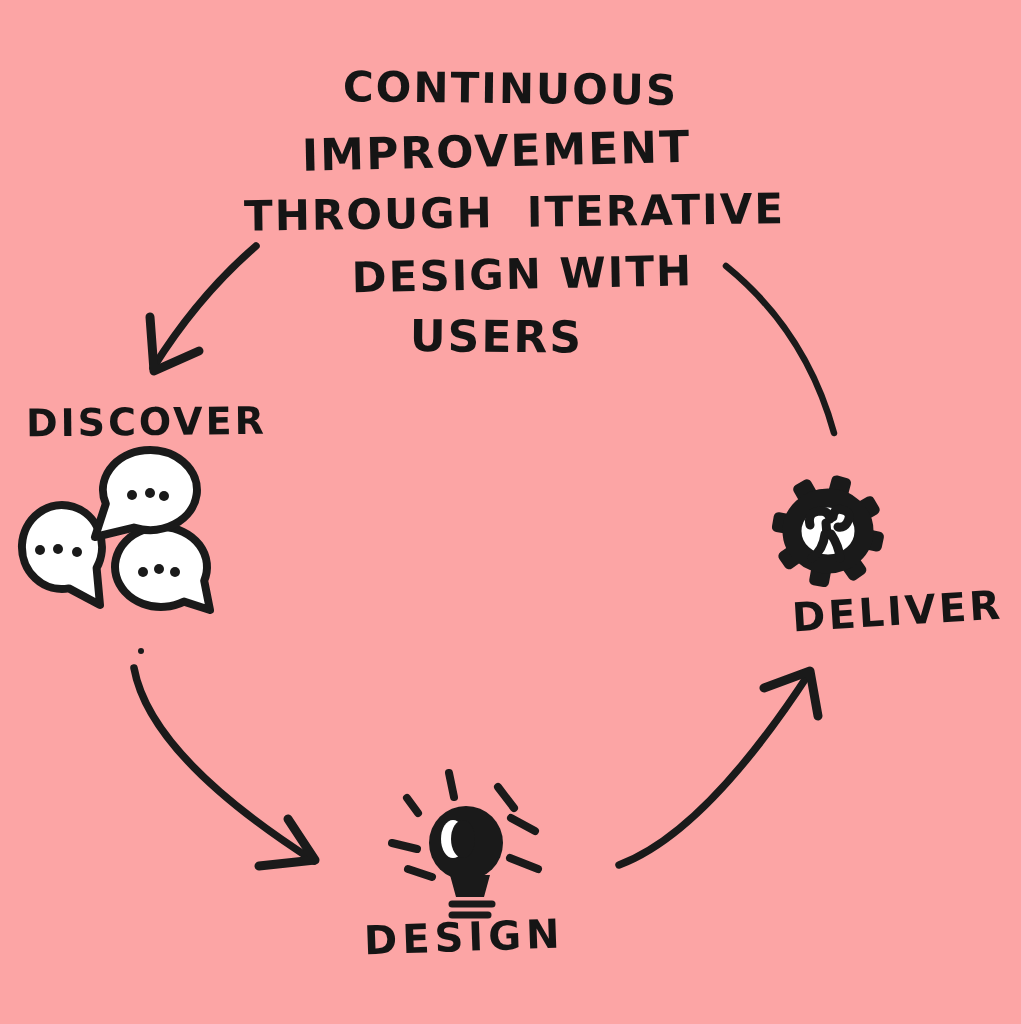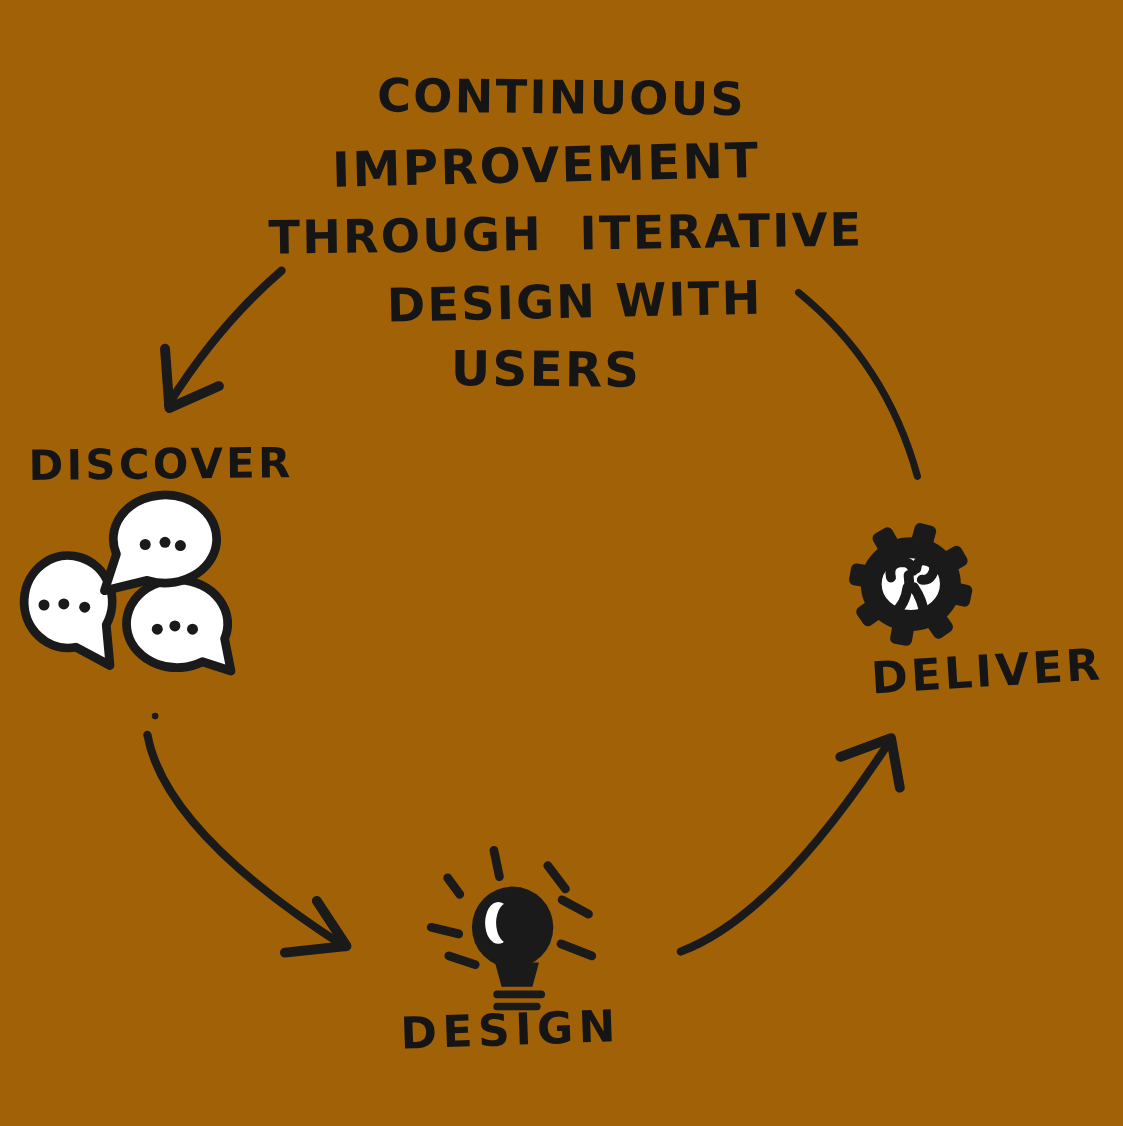--- a/index.html
+++ b/index.html
@@ -3,21 +3,21 @@
 <meta charset="utf-8">
 <style>
   html, body { margin: 0; padding: 0; }
   body {
     width: 1021px; height: 1024px;
     background: #ffffff;
     font-family: "DejaVu Sans", "Liberation Sans", sans-serif;
     color: #1a1a1a;
     overflow: hidden;
   }
-  .canvas { position: relative; width: 1021px; height: 1024px; background: #a16207; }
+  .canvas { position: relative; width: 1021px; height: 1024px; background: #fca5a5; }
 
   
   .title {
     position: absolute; left: 0; right: 0; top: 58px;
     text-align: center;
     font-weight: 800;
     color: #151515;
   }
   .title-line {
     font-size: 42px;

